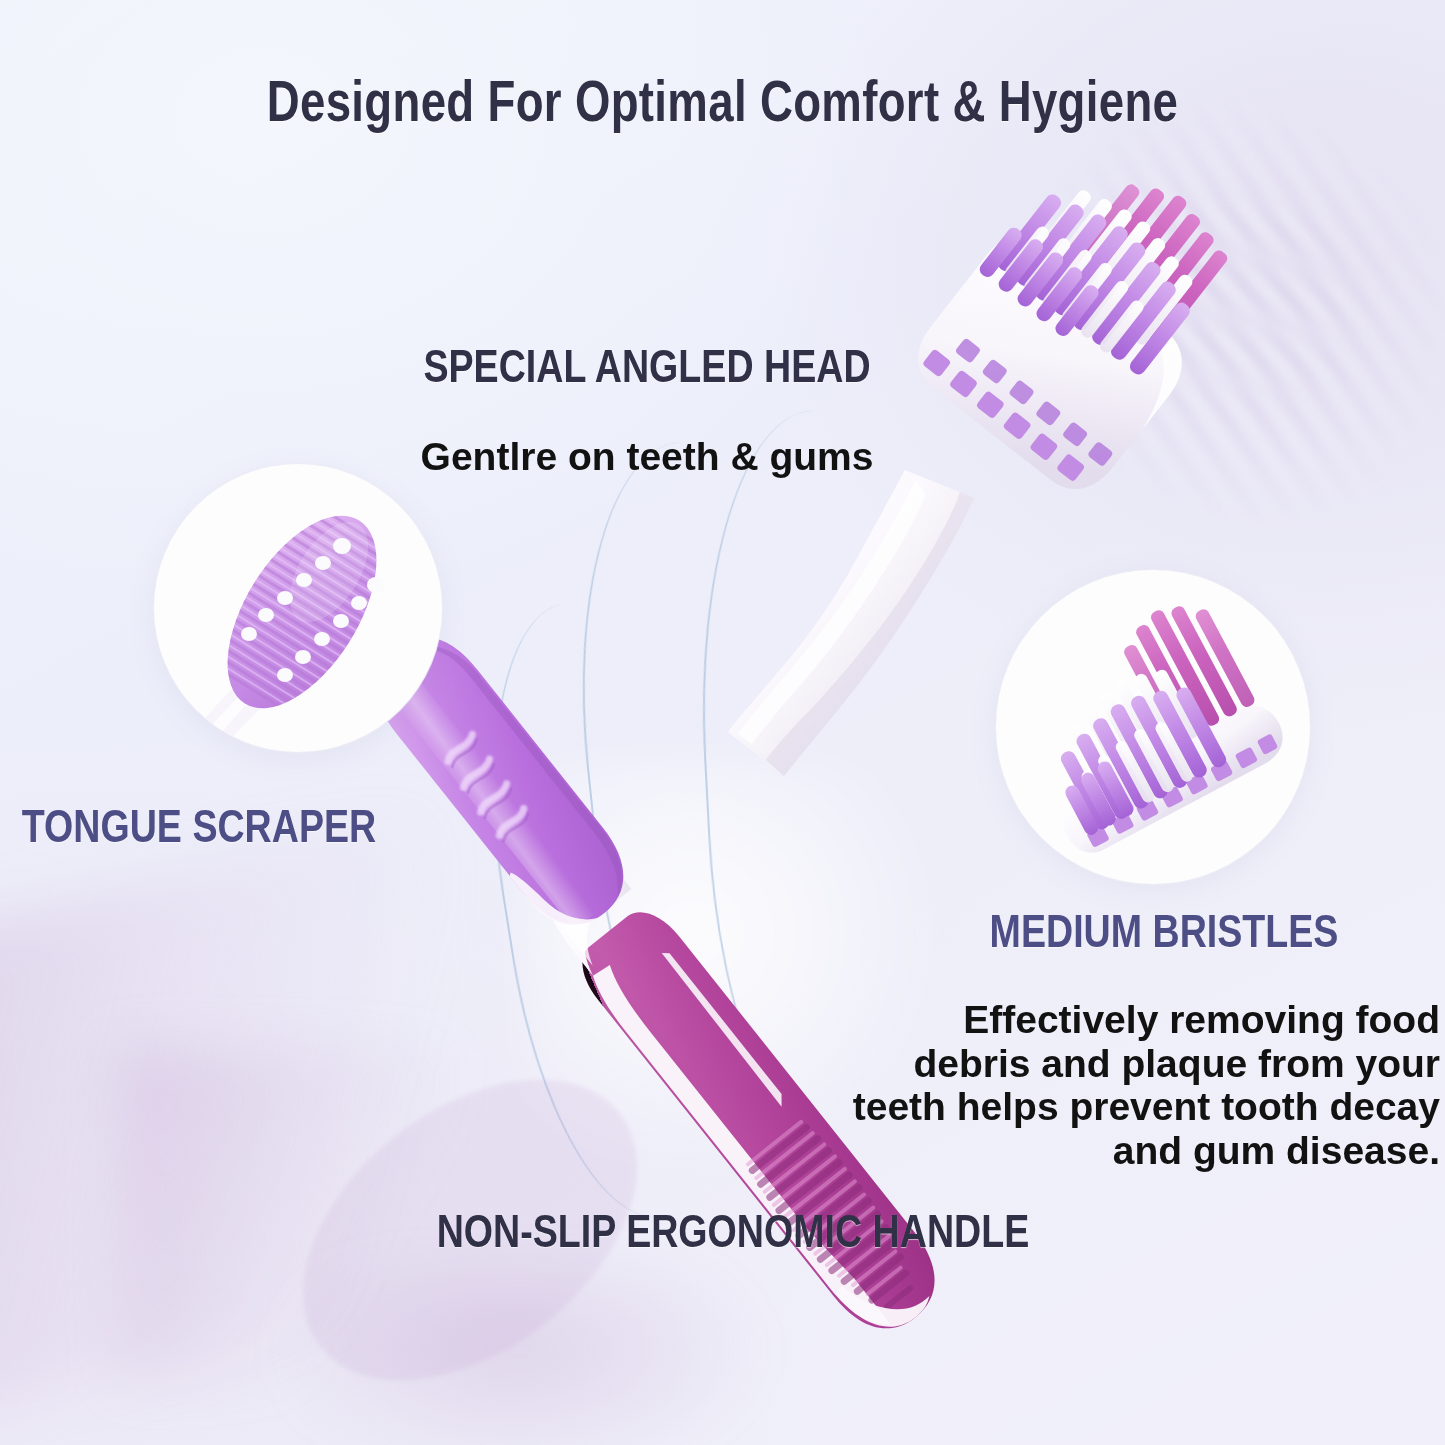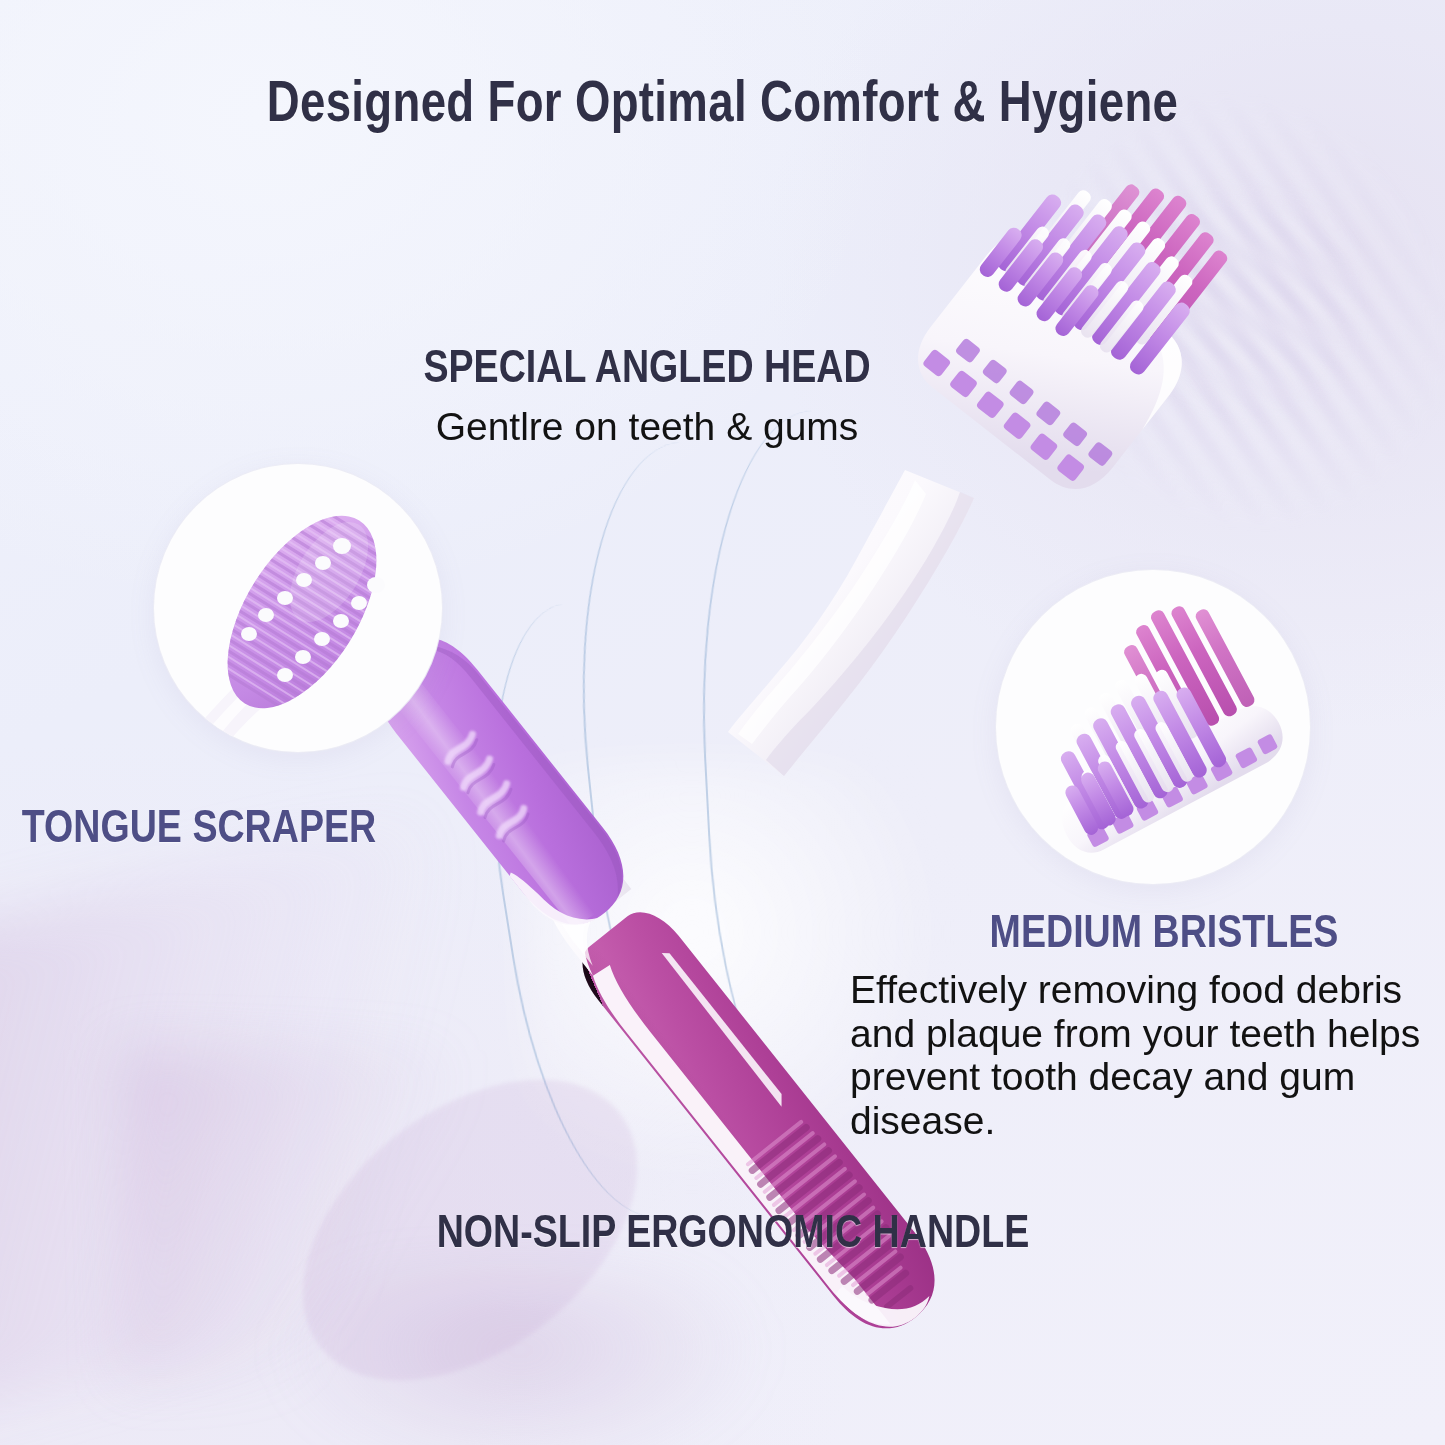--- a/index.html
+++ b/index.html
@@ -130,32 +130,33 @@
     color: #303047;
     transform: scaleX(.80);
     white-space: nowrap;
     text-shadow: 0 1px 1px rgba(255,255,255,.6);
   }
   .feature-title.purple { color: #4e4e86; }
 
   .feature-body {
     position: absolute;
     color: #121212;
-    font-weight: 400;
+    font-weight: 700;
     line-height: 1.12;
+    margin-top: 30px;
   }
 
   #t-head-title  { left: 247px;  top: 338px; width: 800px; text-align: center; font-size: 47px; }
   #t-head-body   { left: 347px;  top: 405px; width: 600px; text-align: center; font-size: 39px; }
 
   #t-tongue-title{ left: -181px; top: 798px; width: 760px; text-align: center; font-size: 47px; }
   #t-tongue-body { left: 9px;    top: 866px; width: 560px; text-align: center; font-size: 39px; }
 
   #t-bristle-title{ left: 784px; top: 903px; width: 760px; text-align: center; font-size: 47px; }
-  #t-bristle-body { left: 850px; top: 968px; width: 590px; text-align: left; font-size: 39px; }
+  #t-bristle-body { left: 850px; top: 968px; width: 590px; text-align: right; font-size: 39px; }
 
   #t-handle-title { left: 333px; top: 1205px; width: 800px; text-align: center; font-size: 47px; line-height: 1.12; white-space: normal; }
 </style>
 </head>
 <body>
 
 <div id="infographic">
 
   <div class="bg-layer ghost-brush"></div>
   <div class="bg-layer ghost-brush-2"></div>

